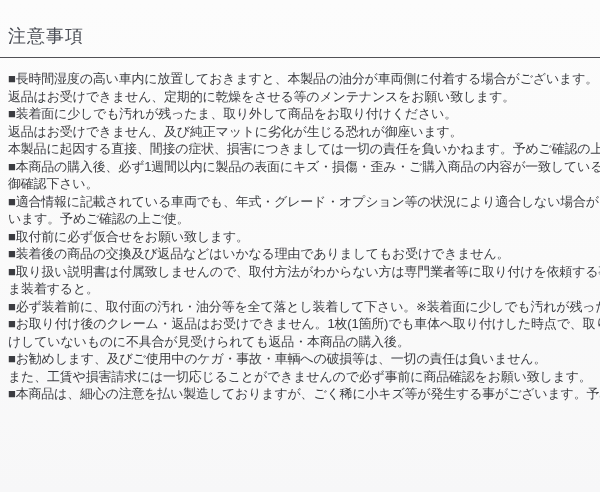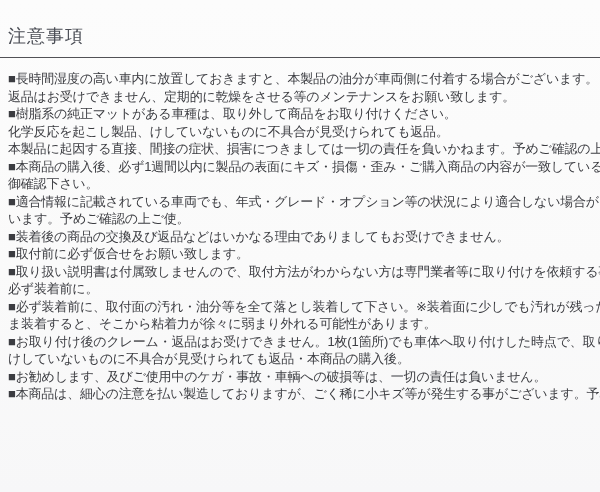--- a/index.html
+++ b/index.html
@@ -49,31 +49,31 @@
 </style>
 </head>
 <body>
 
 <div class="doc">
   <h1 class="doc-title">注意事項</h1>
   <hr class="title-divider">
   <div class="notice-body">
       <div class="notice-line">■長時間湿度の高い車内に放置しておきますと、本製品の油分が車両側に付着する場合がございます。</div>
       <div class="notice-line">返品はお受けできません、定期的に乾燥をさせる等のメンテナンスをお願い致します。</div>
-      <div class="notice-line">■樹脂系の純正マットがある車種は、取り外して商品をお取り付けください。</div>
-      <div class="notice-line">化学反応を起こし製品、けしていないものに不具合が見受けられても返品。</div>
+      <div class="notice-line">■装着面に少しでも汚れが残ったま、取り外して商品をお取り付けください。</div>
+      <div class="notice-line">返品はお受けできません、及び純正マットに劣化が生じる恐れが御座います。</div>
       <div class="notice-line">本製品に起因する直接、間接の症状、損害につきましては一切の責任を負いかねます。予めご確認の上ご使</div>
       <div class="notice-line">■本商品の購入後、必ず1週間以内に製品の表面にキズ・損傷・歪み・ご購入商品の内容が一致している事を</div>
       <div class="notice-line">御確認下さい。</div>
       <div class="notice-line">■適合情報に記載されている車両でも、年式・グレード・オプション等の状況により適合しない場合がござ</div>
       <div class="notice-line">います。予めご確認の上ご使。</div>
+      <div class="notice-line">■取付前に必ず仮合せをお願い致します。</div>
       <div class="notice-line">■装着後の商品の交換及び返品などはいかなる理由でありましてもお受けできません。</div>
-      <div class="notice-line">■取付前に必ず仮合せをお願い致します。</div>
       <div class="notice-line">■取り扱い説明書は付属致しませんので、取付方法がわからない方は専門業者等に取り付けを依頼する事を</div>
-      <div class="notice-line">必ず装着前に。</div>
+      <div class="notice-line">ま装着すると。</div>
       <div class="notice-line">■必ず装着前に、取付面の汚れ・油分等を全て落とし装着して下さい。※装着面に少しでも汚れが残ったま</div>
-      <div class="notice-line">ま装着すると、そこから粘着力が徐々に弱まり外れる可能性があります。</div>
       <div class="notice-line">■お取り付け後のクレーム・返品はお受けできません。1枚(1箇所)でも車体へ取り付けした時点で、取り付</div>
       <div class="notice-line">けしていないものに不具合が見受けられても返品・本商品の購入後。</div>
       <div class="notice-line">■お勧めします、及びご使用中のケガ・事故・車輌への破損等は、一切の責任は負いません。</div>
+      <div class="notice-line">また、工賃や損害請求には一切応じることができませんので必ず事前に商品確認をお願い致します。</div>
       <div class="notice-line">■本商品は、細心の注意を払い製造しておりますが、ごく稀に小キズ等が発生する事がございます。予めご</div>
     </div>
 </div>
 
 </body></html>

